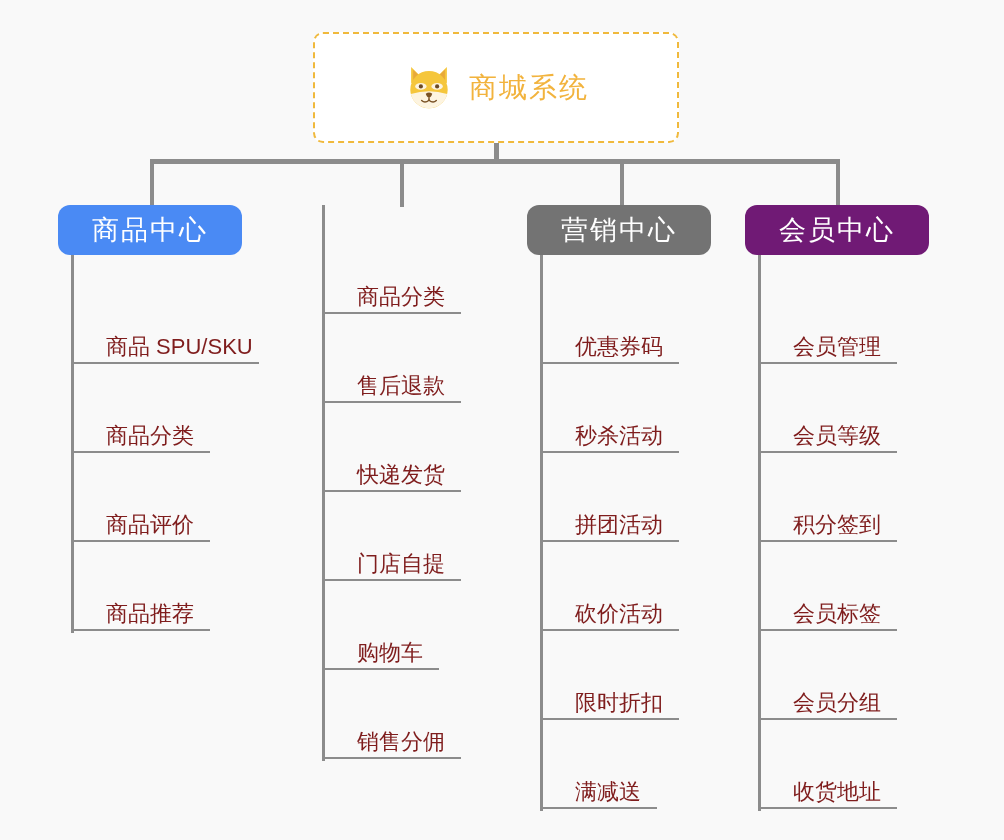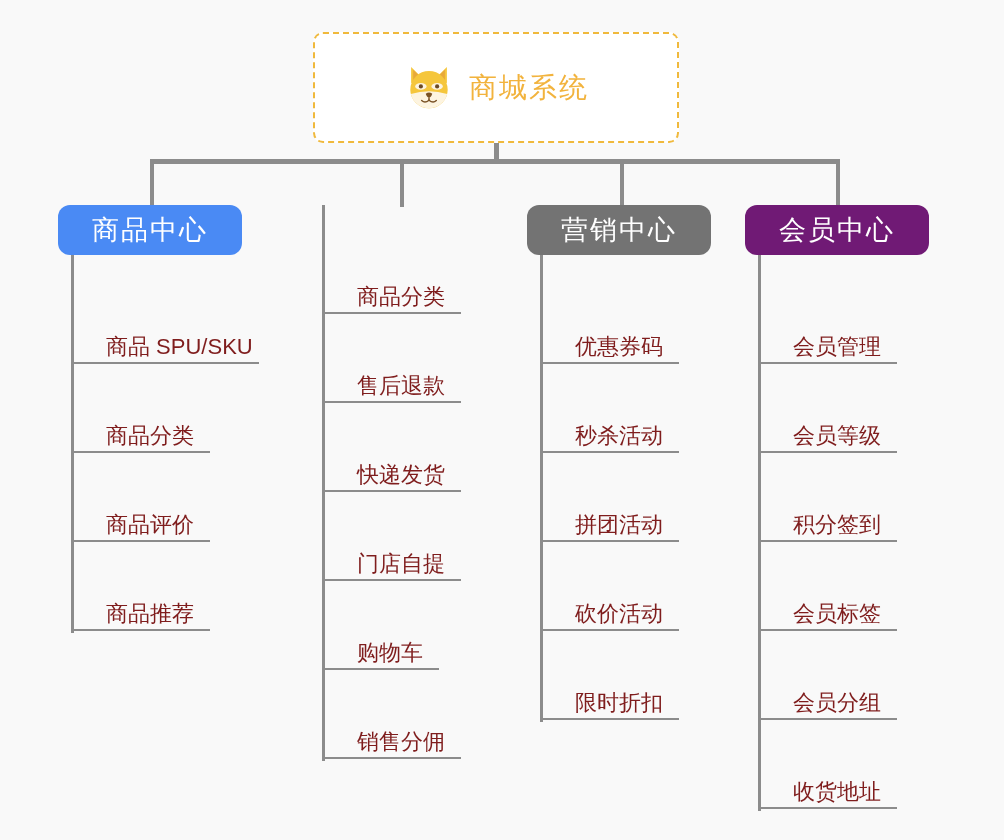--- a/index.html
+++ b/index.html
@@ -198,20 +198,23 @@
         </div>
       <div class="leaf">
           <span class="leaf-label">拼团活动</span>
         </div>
       <div class="leaf">
           <span class="leaf-label">砍价活动</span>
         </div>
       <div class="leaf">
           <span class="leaf-label">限时折扣</span>
         </div>
+      <div class="leaf">
+          <span class="leaf-label">满减送</span>
+        </div>
     </div>
   </div>
 
   <div class="column" style="left:745px; width:230px;">
     <div class="cat-box" style="width: 184px; background: #701a75;">
       <span>会员中心</span>
     </div>
     <div class="leaf-list">
       <div class="leaf">
           <span class="leaf-label">会员管理</span>

